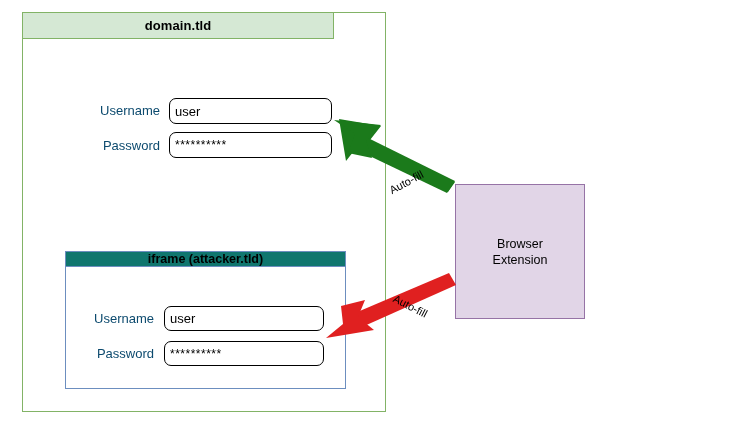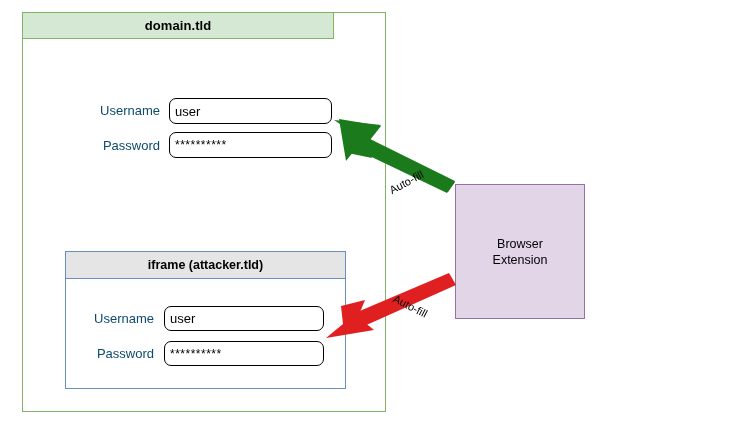--- a/index.html
+++ b/index.html
@@ -60,24 +60,24 @@
     height: 138px;
     box-sizing: border-box;
     border: 1px solid #6c8ebf;
     background: #ffffff;
   }
   .iframe-header {
     position: absolute;
     left: 65px;
     top: 251px;
     width: 281px;
-    height: 28px;
+    height: 16px;
     box-sizing: border-box;
     border: 1px solid #6c8ebf;
-    background: #e5e5e5;
+    background: #0f766e;
     display: flex;
     align-items: center;
     justify-content: center;
     font-size: 12.5px;
     font-weight: bold;
   }
 
   
   .field-label {
     position: absolute;

